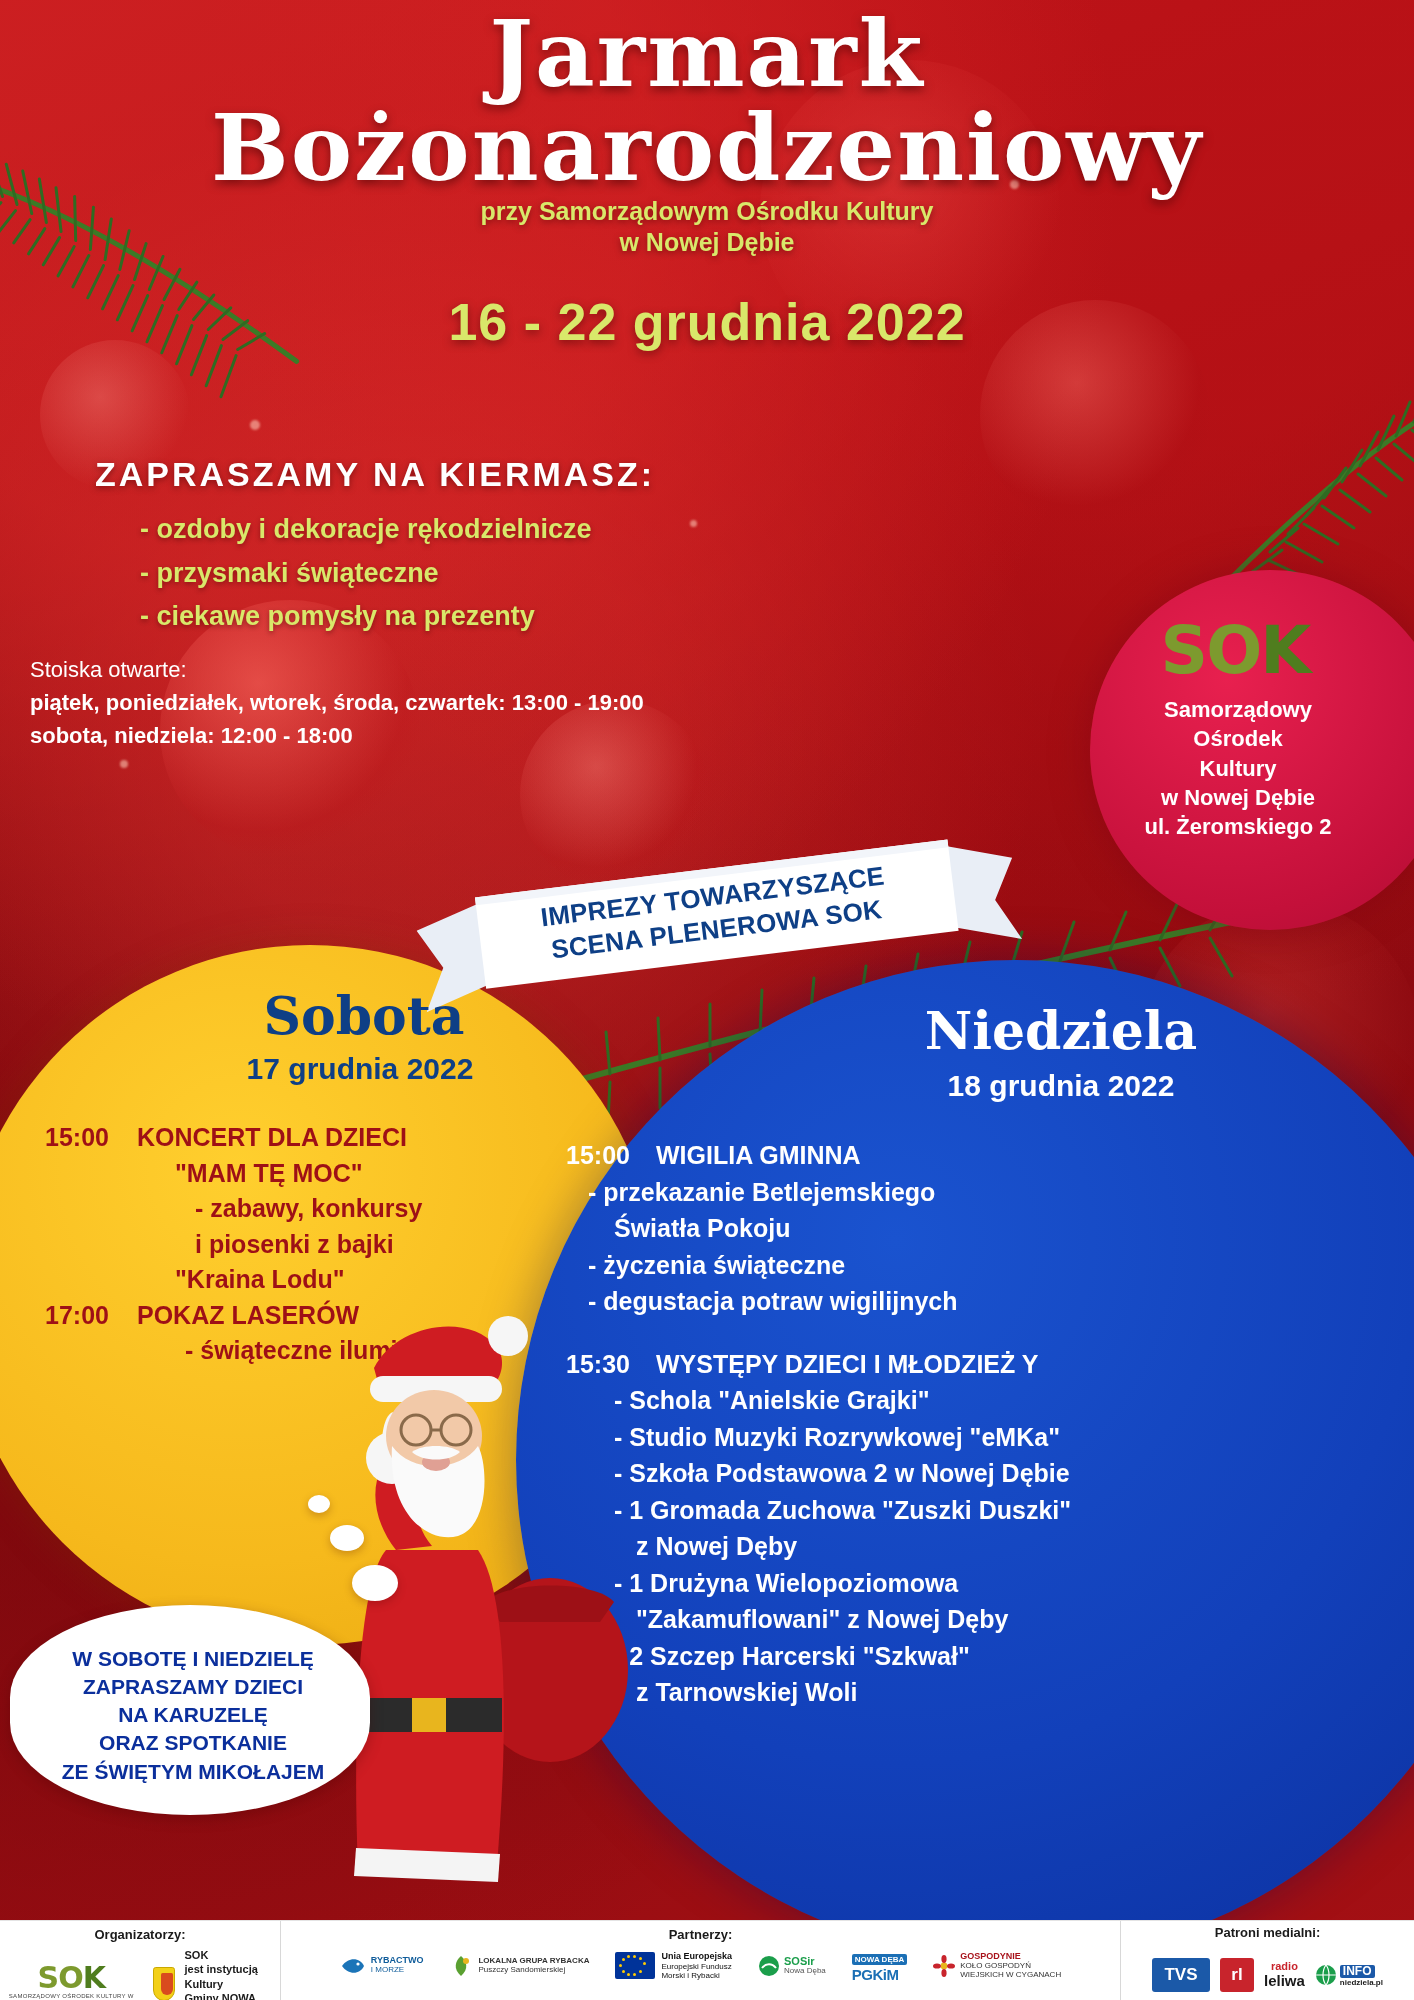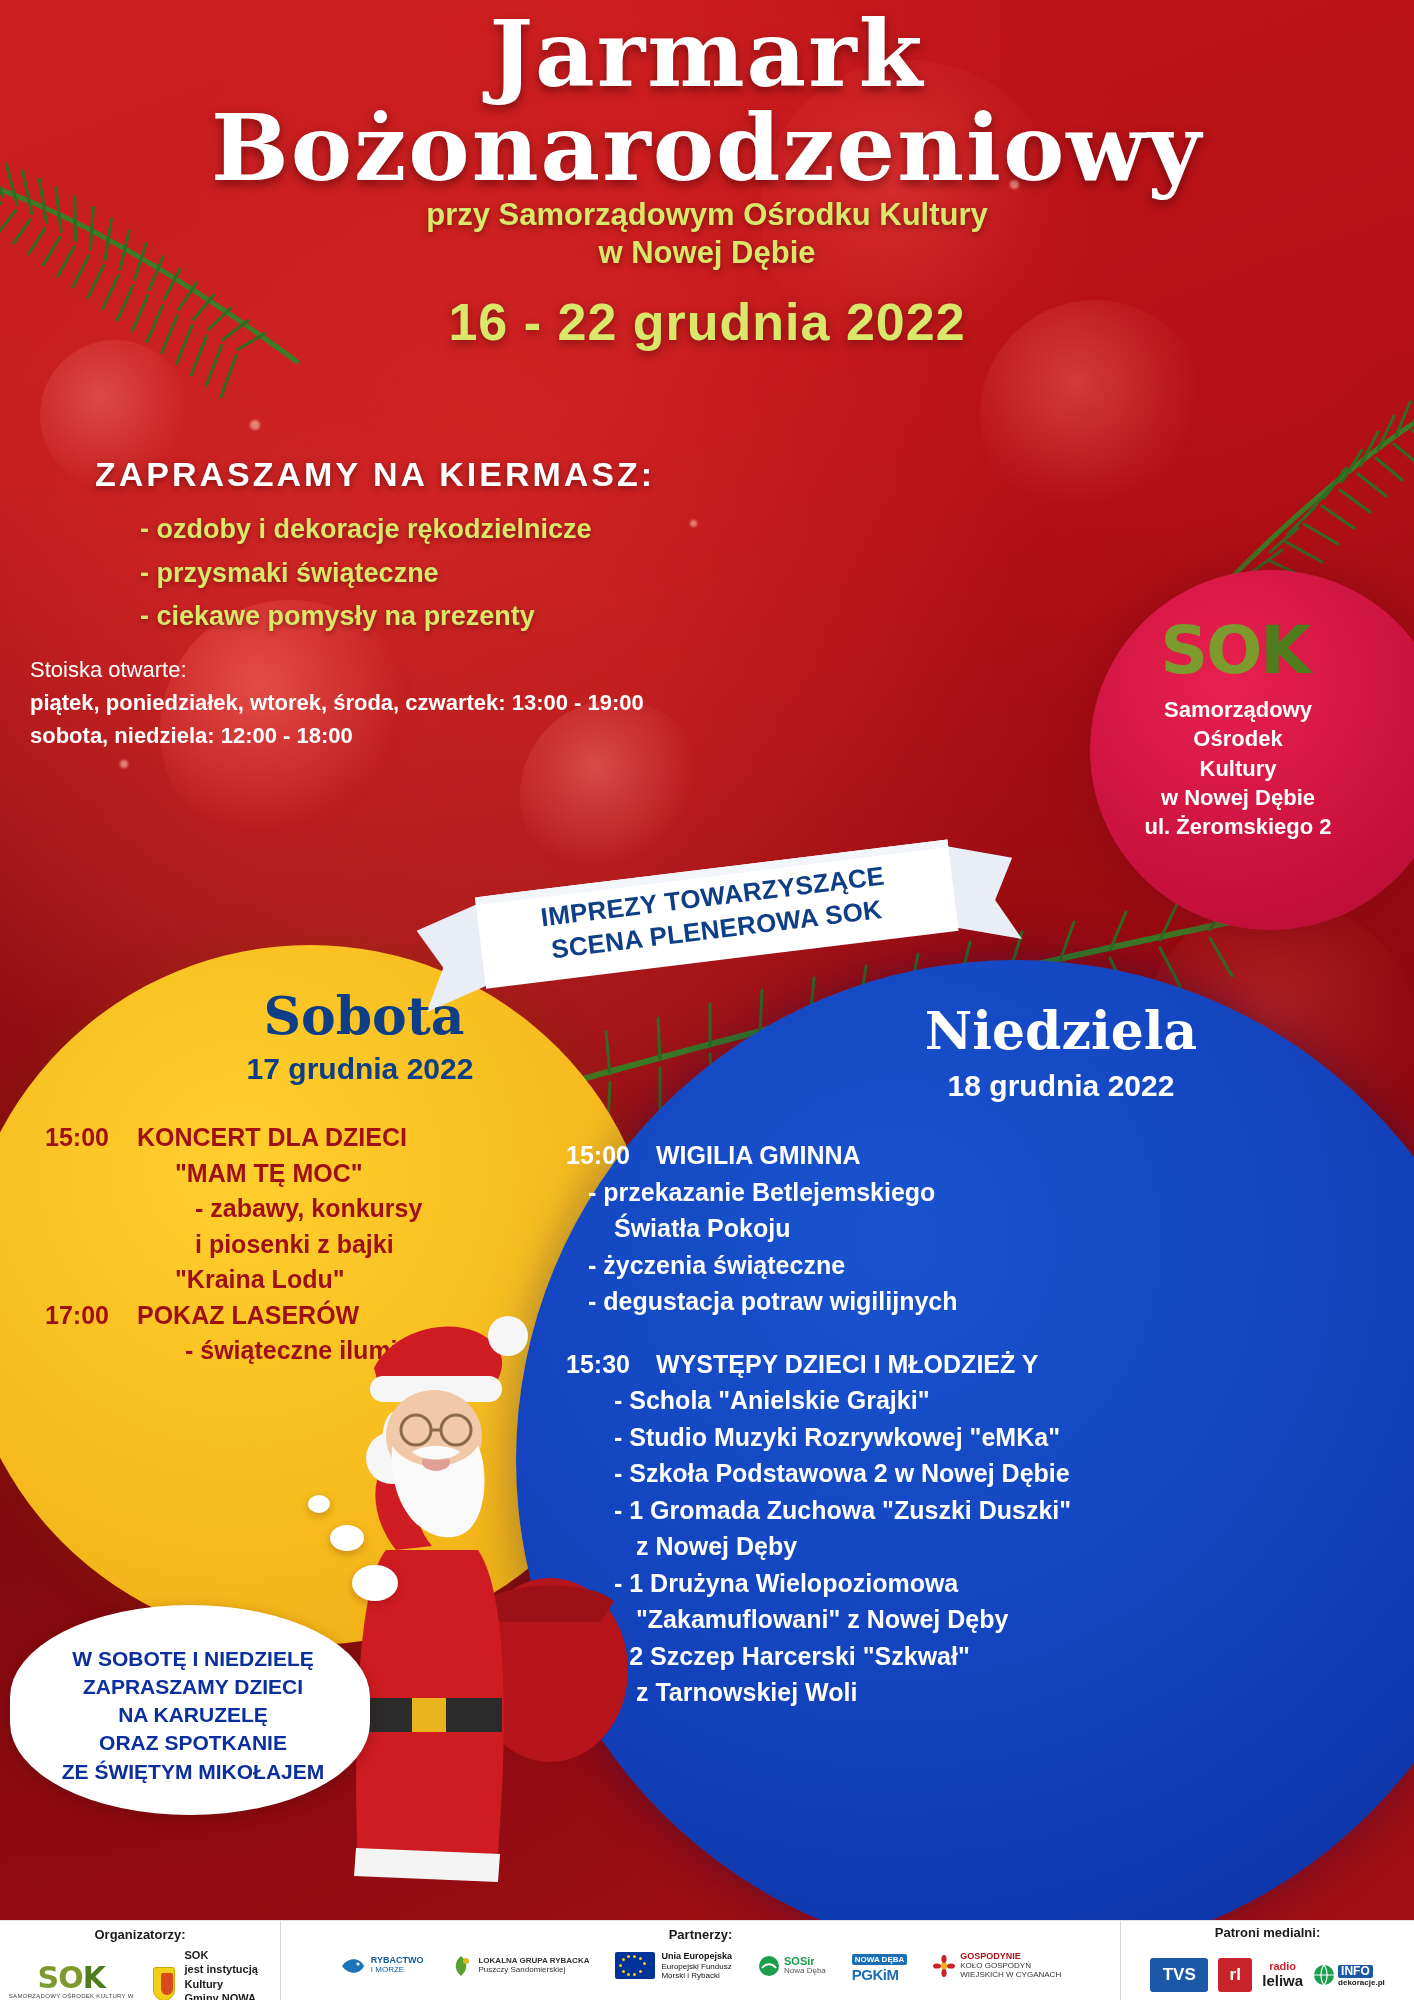--- a/index.html
+++ b/index.html
@@ -52,21 +52,21 @@
     line-height: 1;
     text-shadow: 0 4px 10px rgba(60,0,0,0.55);
   }
   .title-l1 { font-size: 92px; margin-bottom: 2px; }
   .title-l2 { font-size: 92px; }
 
   .subtitle {
     position: absolute; left: 0; right: 0; top: 196px;
     text-align: center;
     color: #d9e86a;
-    font-size: 31px;
+    font-size: 25px;
     font-weight: 700;
     line-height: 1.22;
     text-shadow: 0 2px 6px rgba(60,0,0,0.5);
   }
   .dates {
     position: absolute; left: 0; right: 0; top: 292px;
     text-align: center;
     color: #d9e86a;
     font-size: 52px;
     font-weight: 700;
@@ -619,21 +619,21 @@
           <div style="font-size:11px;color:#c8242c;font-weight:700;">radio</div>
           <div style="font-size:15px;color:#1a1a1a;font-weight:700;">leliwa</div>
         </div>
         <div style="display:flex;align-items:center;gap:3px;">
           <svg width="22" height="22" viewBox="0 0 22 22">
             <circle cx="11" cy="11" r="10" fill="#1b9e4b"></circle>
             <path d="M1 11 H21 M11 1 C15 6 15 16 11 21 M11 1 C7 6 7 16 11 21" stroke="#fff" stroke-width="1.2" fill="none"></path>
           </svg>
           <div style="line-height:1.05;">
             <div style="font-size:12px;font-weight:700;background:#1b59a8;color:#fff;padding:0 3px;border-radius:2px;display:inline-block;">INFO</div>
-            <div class="tiny" style="color:#1a1a1a;font-weight:700;">dekoracje.pl</div>
+            <div class="tiny" style="color:#1a1a1a;font-weight:700;">niedziela.pl</div>
           </div>
         </div>
       </div>
     </div>
 
   </div>
 
 </div>
 
 </body></html>

